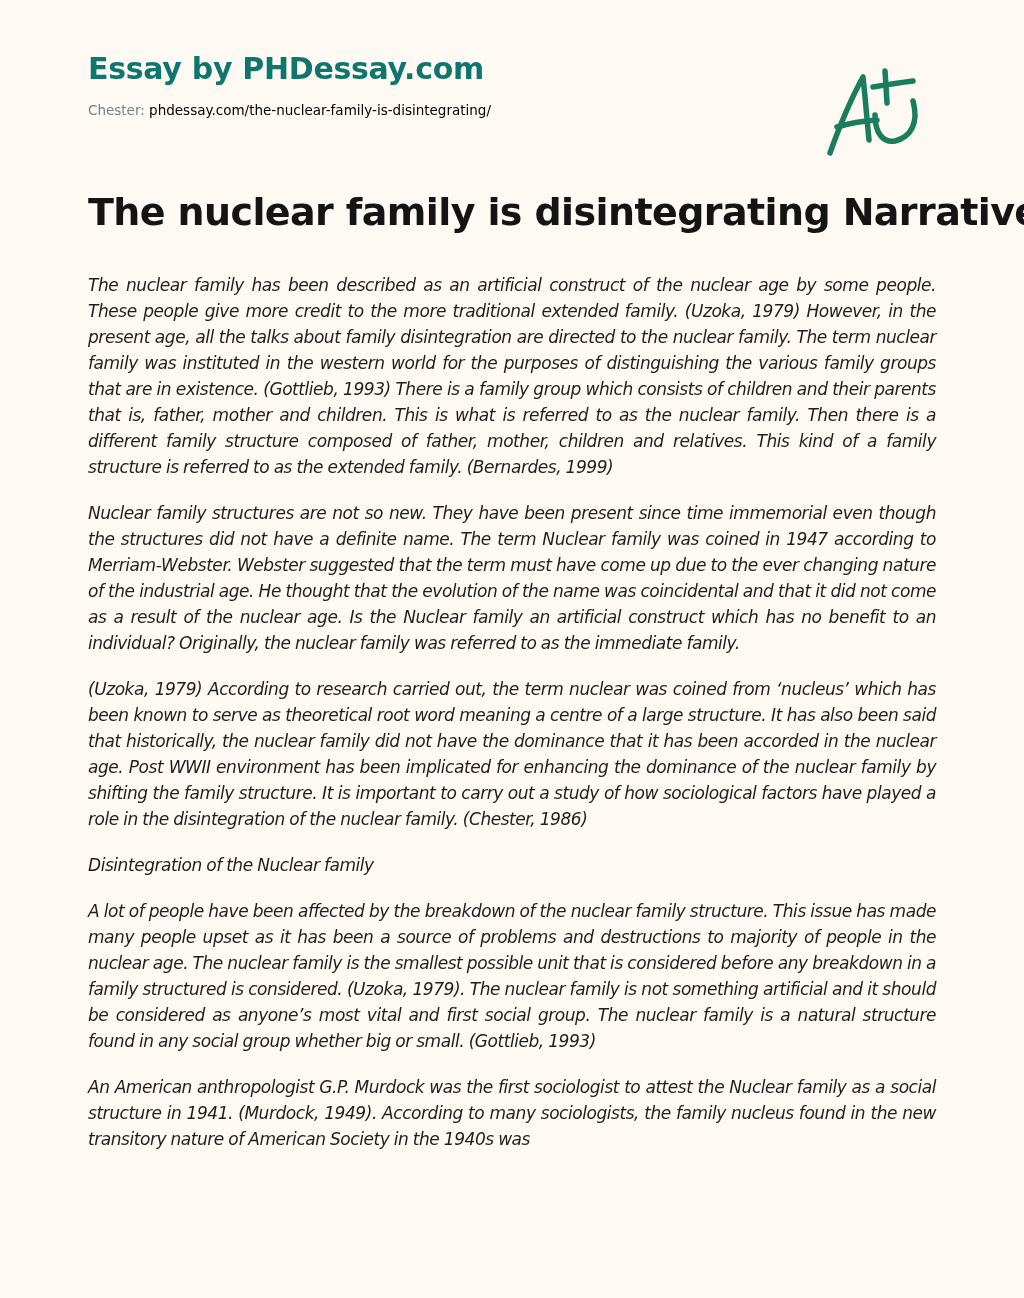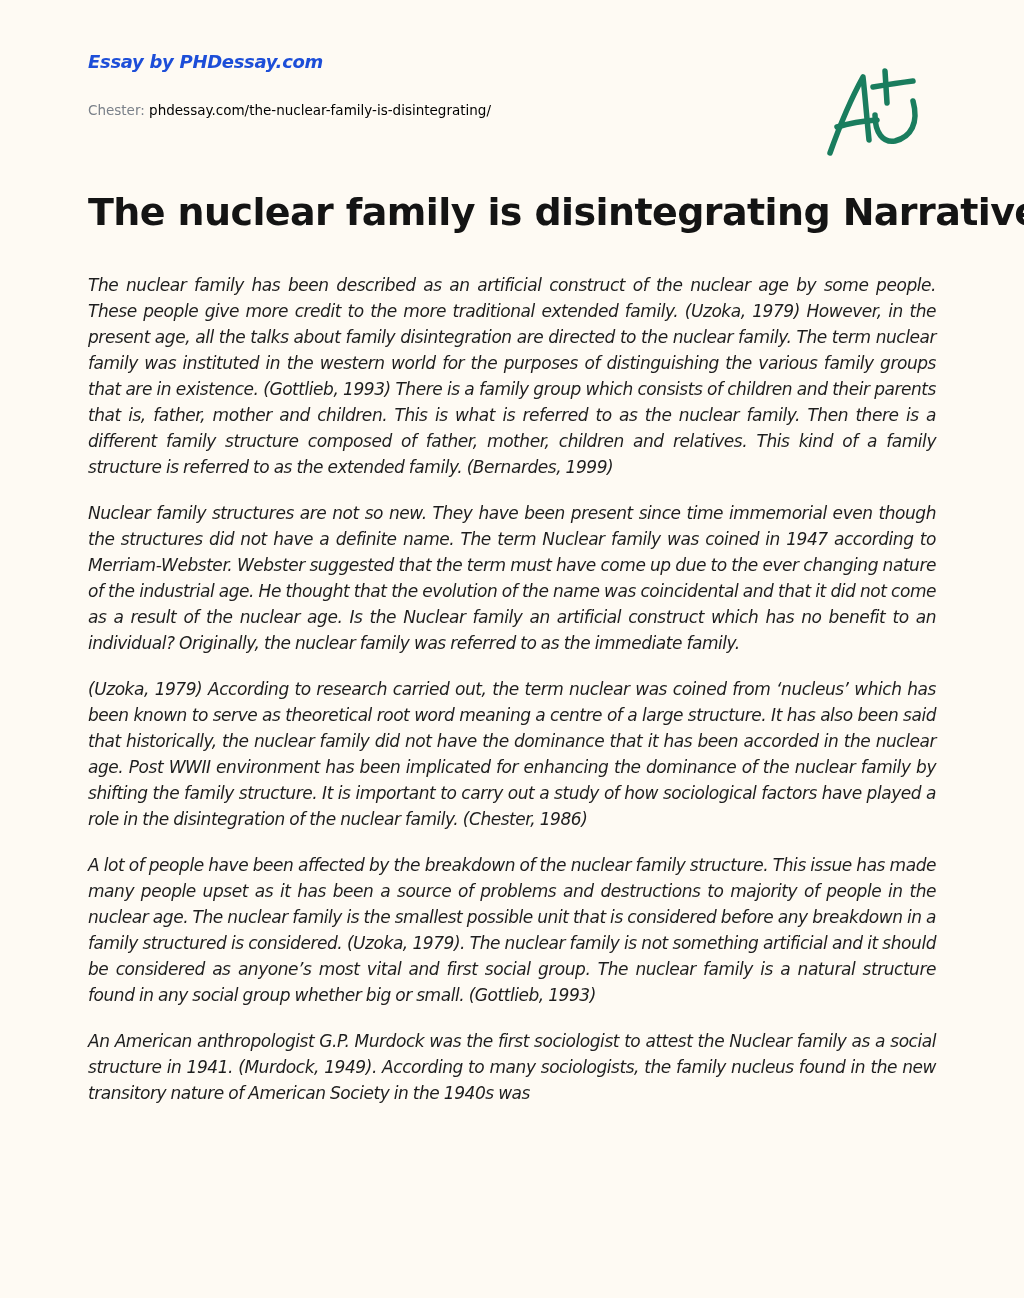--- a/index.html
+++ b/index.html
@@ -18,26 +18,25 @@
     .page {
       position: absolute;
       left: 88px;
       top: 0;
       width: 848px;
     }
     .brand {
       position: absolute;
       top: 51px;
       left: 0;
-      font-size: 18px;
+      font-size: 30px;
       font-weight: bold;
-      color: #1d4ed8;
+      color: #0f766e;
       letter-spacing: -0.3px;
       white-space: nowrap;
-      font-style: italic;
     }
     .source {
       position: absolute;
       top: 102px;
       left: 0;
       font-size: 13.5px;
       color: #7a8089;
       white-space: nowrap;
     }
     .source a {
@@ -91,20 +90,21 @@
     <span>Chester:</span>
     <a>phdessay.com/the-nuclear-family-is-disintegrating/</a>
   </div>
 
   <h1 class="title">The nuclear family is disintegrating Narrative Essay</h1>
 
   <div class="body-text">
     <p>The nuclear family has been described as an artificial construct of the nuclear age by some people. These people give more credit to the more traditional extended family. (Uzoka, 1979) However, in the present age, all the talks about family disintegration are directed to the nuclear family. The term nuclear family was instituted in the western world for the purposes of distinguishing the various family groups that are in existence. (Gottlieb, 1993) There is a family group which consists of children and their parents that is, father, mother and children. This is what is referred to as the nuclear family. Then there is a different family structure composed of father, mother, children and relatives. This kind of a family structure is referred to as the extended family. (Bernardes, 1999)</p>
     <p>Nuclear family structures are not so new. They have been present since time immemorial even though the structures did not have a definite name. The term Nuclear family was coined in 1947 according to Merriam-Webster. Webster suggested that the term must have come up due to the ever changing nature of the industrial age. He thought that the evolution of the name was coincidental and that it did not come as a result of the nuclear age. Is the Nuclear family an artificial construct which has no benefit to an individual? Originally, the nuclear family was referred to as the immediate family.</p>
     <p>(Uzoka, 1979)   According to research carried out, the term nuclear was coined from ‘nucleus’ which has been known to serve as theoretical root word meaning a centre of a large structure. It has also been said that historically, the nuclear family did not have the dominance that it has been accorded in the nuclear age. Post WWII environment has been implicated for enhancing the dominance of the nuclear family by shifting the family structure. It is important to carry out a study of how sociological factors have played a role in the disintegration of the nuclear family. (Chester, 1986)</p>
+    <p class="heading">Disintegration of the Nuclear family</p>
     <p>A lot of people have been affected by the breakdown of the nuclear family structure. This issue has made many people upset as it has been a source of problems and destructions to majority of people in the nuclear age. The nuclear family is the smallest possible unit that is considered before any breakdown in a family structured is considered. (Uzoka, 1979).  The nuclear family is not something artificial and it should be considered as anyone’s most vital and first social group. The nuclear family is a natural structure found in any social group whether big or small. (Gottlieb, 1993)</p>
     <p> An American anthropologist G.P. Murdock was the first sociologist to attest the Nuclear family as a social structure in 1941. (Murdock, 1949). According to many sociologists, the family nucleus found in the new transitory nature of American Society in the 1940s was</p>
   </div>
 </div>
 
 <svg class="logo" viewBox="0 0 105 95" xmlns="http://www.w3.org/2000/svg">
   <g fill="none" stroke="#1a7d5e" stroke-width="5.5" stroke-linecap="round" stroke-linejoin="round">
 
     <path d="M5 88 C 15 60, 28 30, 38 12 C 40 30, 42 55, 44 75"></path>
     <path d="M12 62 C 25 58, 38 56, 52 55"></path>

